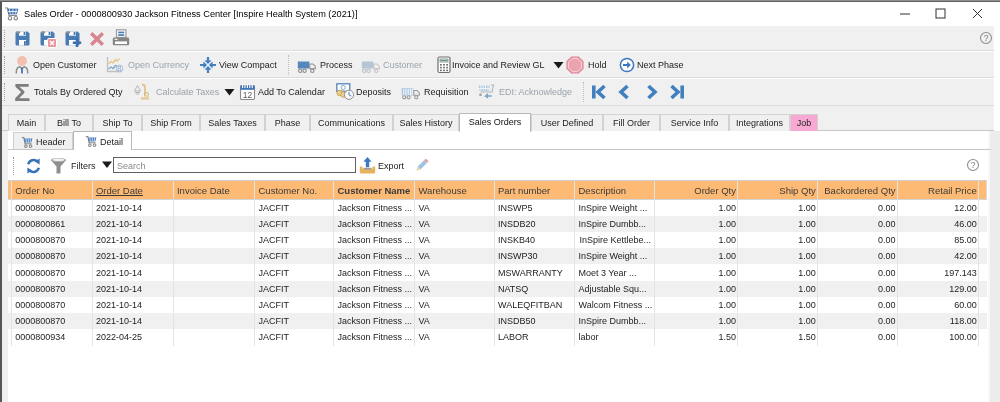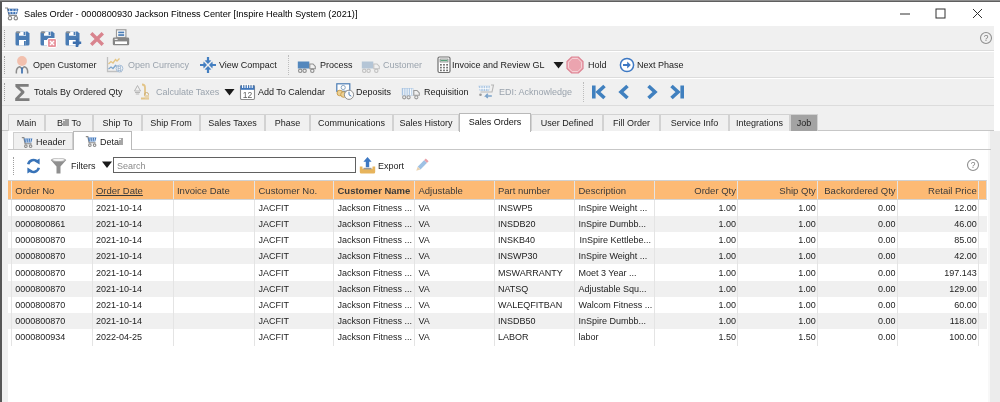--- a/index.html
+++ b/index.html
@@ -245,21 +245,21 @@
       <div class="abs" style="left:142px;top:114px;width:58px;height:17px;background:#f0f0f0;border:1px solid #d2d2d2;border-bottom:none;text-align:center;font-size:9px;color:#222;line-height:16px">Ship From</div>
       <div class="abs" style="left:200px;top:114px;width:65px;height:17px;background:#f0f0f0;border:1px solid #d2d2d2;border-bottom:none;text-align:center;font-size:9px;color:#222;line-height:16px">Sales Taxes</div>
       <div class="abs" style="left:265px;top:114px;width:45px;height:17px;background:#f0f0f0;border:1px solid #d2d2d2;border-bottom:none;text-align:center;font-size:9px;color:#222;line-height:16px">Phase</div>
       <div class="abs" style="left:310px;top:114px;width:83px;height:17px;background:#f0f0f0;border:1px solid #d2d2d2;border-bottom:none;text-align:center;font-size:9px;color:#222;line-height:16px">Communications</div>
       <div class="abs" style="left:393px;top:114px;width:66px;height:17px;background:#f0f0f0;border:1px solid #d2d2d2;border-bottom:none;text-align:center;font-size:9px;color:#222;line-height:16px">Sales History</div>
       <div class="abs" style="left:459px;top:113px;width:72px;height:19px;background:#ffffff;border:1px solid #b9b9b9;border-bottom:none;z-index:5;text-align:center;font-size:9px;color:#111;line-height:17px">Sales Orders</div>
       <div class="abs" style="left:531px;top:114px;width:72px;height:17px;background:#f0f0f0;border:1px solid #d2d2d2;border-bottom:none;text-align:center;font-size:9px;color:#222;line-height:16px">User Defined</div>
       <div class="abs" style="left:603px;top:114px;width:57px;height:17px;background:#f0f0f0;border:1px solid #d2d2d2;border-bottom:none;text-align:center;font-size:9px;color:#222;line-height:16px">Fill Order</div>
       <div class="abs" style="left:660px;top:114px;width:69px;height:17px;background:#f0f0f0;border:1px solid #d2d2d2;border-bottom:none;text-align:center;font-size:9px;color:#222;line-height:16px">Service Info</div>
       <div class="abs" style="left:729px;top:114px;width:61px;height:17px;background:#f0f0f0;border:1px solid #d2d2d2;border-bottom:none;text-align:center;font-size:9px;color:#222;line-height:16px">Integrations</div>
-      <div class="abs" style="left:790px;top:114px;width:28px;height:17px;background:#a3a3a3;border:1px solid #d2d2d2;border-bottom:none;text-align:center;font-size:9px;color:#222;line-height:16px">Job</div>
+      <div class="abs" style="left:790px;top:114px;width:28px;height:17px;background:#f9a8d4;border:1px solid #d2d2d2;border-bottom:none;text-align:center;font-size:9px;color:#222;line-height:16px">Job</div>
     </div>
 
   <div class="abs" style="left:2px;top:131px;width:988px;height:271px;background:#ffffff"></div>
   <div class="abs" style="left:2px;top:131px;width:6px;height:271px;background:#f0f0f0"></div>
   <div class="abs" style="left:987.5px;top:131px;width:12.5px;height:271px;background:#ececec"></div>
   <div class="abs" style="left:988.2px;top:131px;width:2.2px;height:271px;background:#f8f8f8"></div>
 
   <div id="subtabs">
       <div class="abs" style="left:12.5px;top:132px;width:60px;height:18px;background:#f0f0f0;border:1px solid #cfcfcf;border-bottom:none"></div>
       <svg class="abs" style="z-index:6;left:20.5px;top:136px" width="13" height="13" viewBox="0 0 16 16">
@@ -341,21 +341,21 @@
             <col style="width:8.6px">
           </colgroup>
           <tbody>
             <tr style="height:18.5px">
               <th style="font-size:9.5px;color:#3a3a3a;text-align:left;padding:0 3px 0 3px;border-right:1px solid #e4e4e4;border-bottom:1px solid #d4d4d4;"></th>
               <th style="font-size:9.5px;color:#3a3a3a;text-align:left;padding:0 3px 0 3px;border-right:1px solid #e4e4e4;border-bottom:1px solid #d4d4d4;">Order No</th>
               <th style="font-size:9.5px;color:#3a3a3a;text-align:left;padding:0 3px 0 3px;border-right:1px solid #e4e4e4;border-bottom:1px solid #d4d4d4;text-decoration:underline;">Order Date</th>
               <th style="font-size:9.5px;color:#3a3a3a;text-align:left;padding:0 3px 0 3px;border-right:1px solid #e4e4e4;border-bottom:1px solid #d4d4d4;">Invoice Date</th>
               <th style="font-size:9.5px;color:#3a3a3a;text-align:left;padding:0 3px 0 3px;border-right:1px solid #e4e4e4;border-bottom:1px solid #d4d4d4;">Customer No.</th>
               <th style="font-size:9.5px;color:#3a3a3a;text-align:left;padding:0 3px 0 3px;border-right:1px solid #e4e4e4;border-bottom:1px solid #d4d4d4;font-weight:bold;">Customer Name</th>
-              <th style="font-size:9.5px;color:#3a3a3a;text-align:left;padding:0 3px 0 3px;border-right:1px solid #e4e4e4;border-bottom:1px solid #d4d4d4;">Adjustable</th>
+              <th style="font-size:9.5px;color:#3a3a3a;text-align:left;padding:0 3px 0 3px;border-right:1px solid #e4e4e4;border-bottom:1px solid #d4d4d4;">Warehouse</th>
               <th style="font-size:9.5px;color:#3a3a3a;text-align:left;padding:0 20px 0 3px;border-right:1px solid #e4e4e4;border-bottom:1px solid #d4d4d4;">Part number</th>
               <th style="font-size:9.5px;color:#3a3a3a;text-align:left;padding:0 3px 0 3px;border-right:1px solid #e4e4e4;border-bottom:1px solid #d4d4d4;">Description</th>
               <th style="font-size:9.5px;color:#3a3a3a;text-align:right;padding:0 1.5px 0 3px;border-right:1px solid #e4e4e4;border-bottom:1px solid #d4d4d4;">Order Qty</th>
               <th style="font-size:9.5px;color:#3a3a3a;text-align:right;padding:0 1.5px 0 3px;border-right:1px solid #e4e4e4;border-bottom:1px solid #d4d4d4;">Ship Qty</th>
               <th style="font-size:9.5px;color:#3a3a3a;text-align:right;padding:0 1.5px 0 3px;border-right:1px solid #e4e4e4;border-bottom:1px solid #d4d4d4;">Backordered Qty</th>
               <th style="font-size:9.5px;color:#3a3a3a;text-align:right;padding:0 1.5px 0 3px;border-right:1px solid #e4e4e4;border-bottom:1px solid #d4d4d4;">Retail Price</th>
               <th style="font-size:9.5px;color:#3a3a3a;text-align:left;padding:0 3px 0 3px;border-right:1px solid #e4e4e4;border-bottom:1px solid #d4d4d4;border-right:none;"></th>
             </tr>
             <tr style="height:16.24px;background:#ffffff">
               <td style="font-size:9px;color:#1c1c1c;text-align:left;padding:0 3px 0 3px;border-right:1px solid #e4e4e4;"></td>

